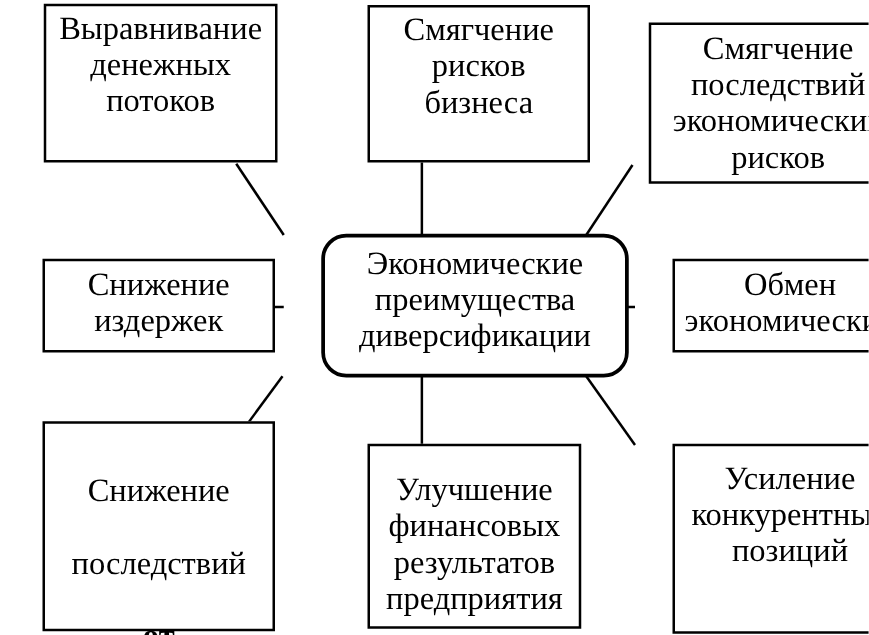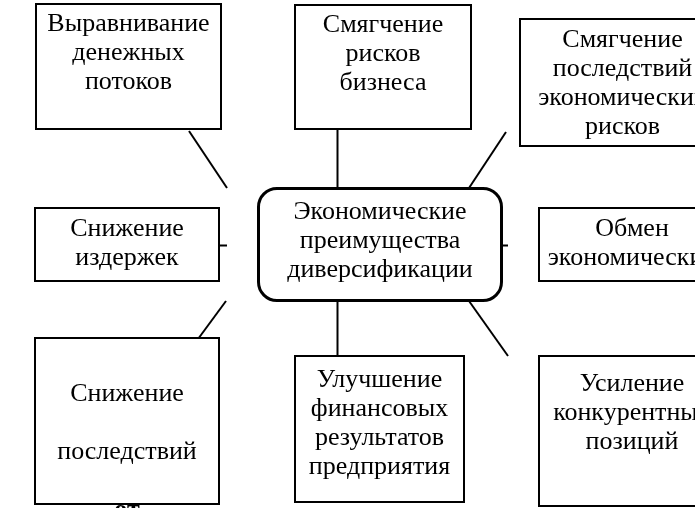--- a/index.html
+++ b/index.html
@@ -89,21 +89,21 @@
 экономических</div>
 
   <div class="node" style="left:2px; top:337px; width:186px; height:168px; padding-top:10px;">
     <span class="line">Снижение</span>
     <span class="line">последствий</span>
     <span class="line bold">от</span>
     
     
   </div>
 
-  <div class="node" style="left:262px; top:355px; width:171px; height:148px; padding-top:7px;">Улучшение
+  <div class="node" style="left:262px; top:355px; width:171px; height:148px; padding-top:20px;">Улучшение
 финансовых
 результатов
 предприятия</div>
 
   <div class="node" style="left:506px; top:355px; width:188px; height:152px; padding-top:11px;">Усиление
 конкурентных
 позиций</div>
 
 </div>
 

